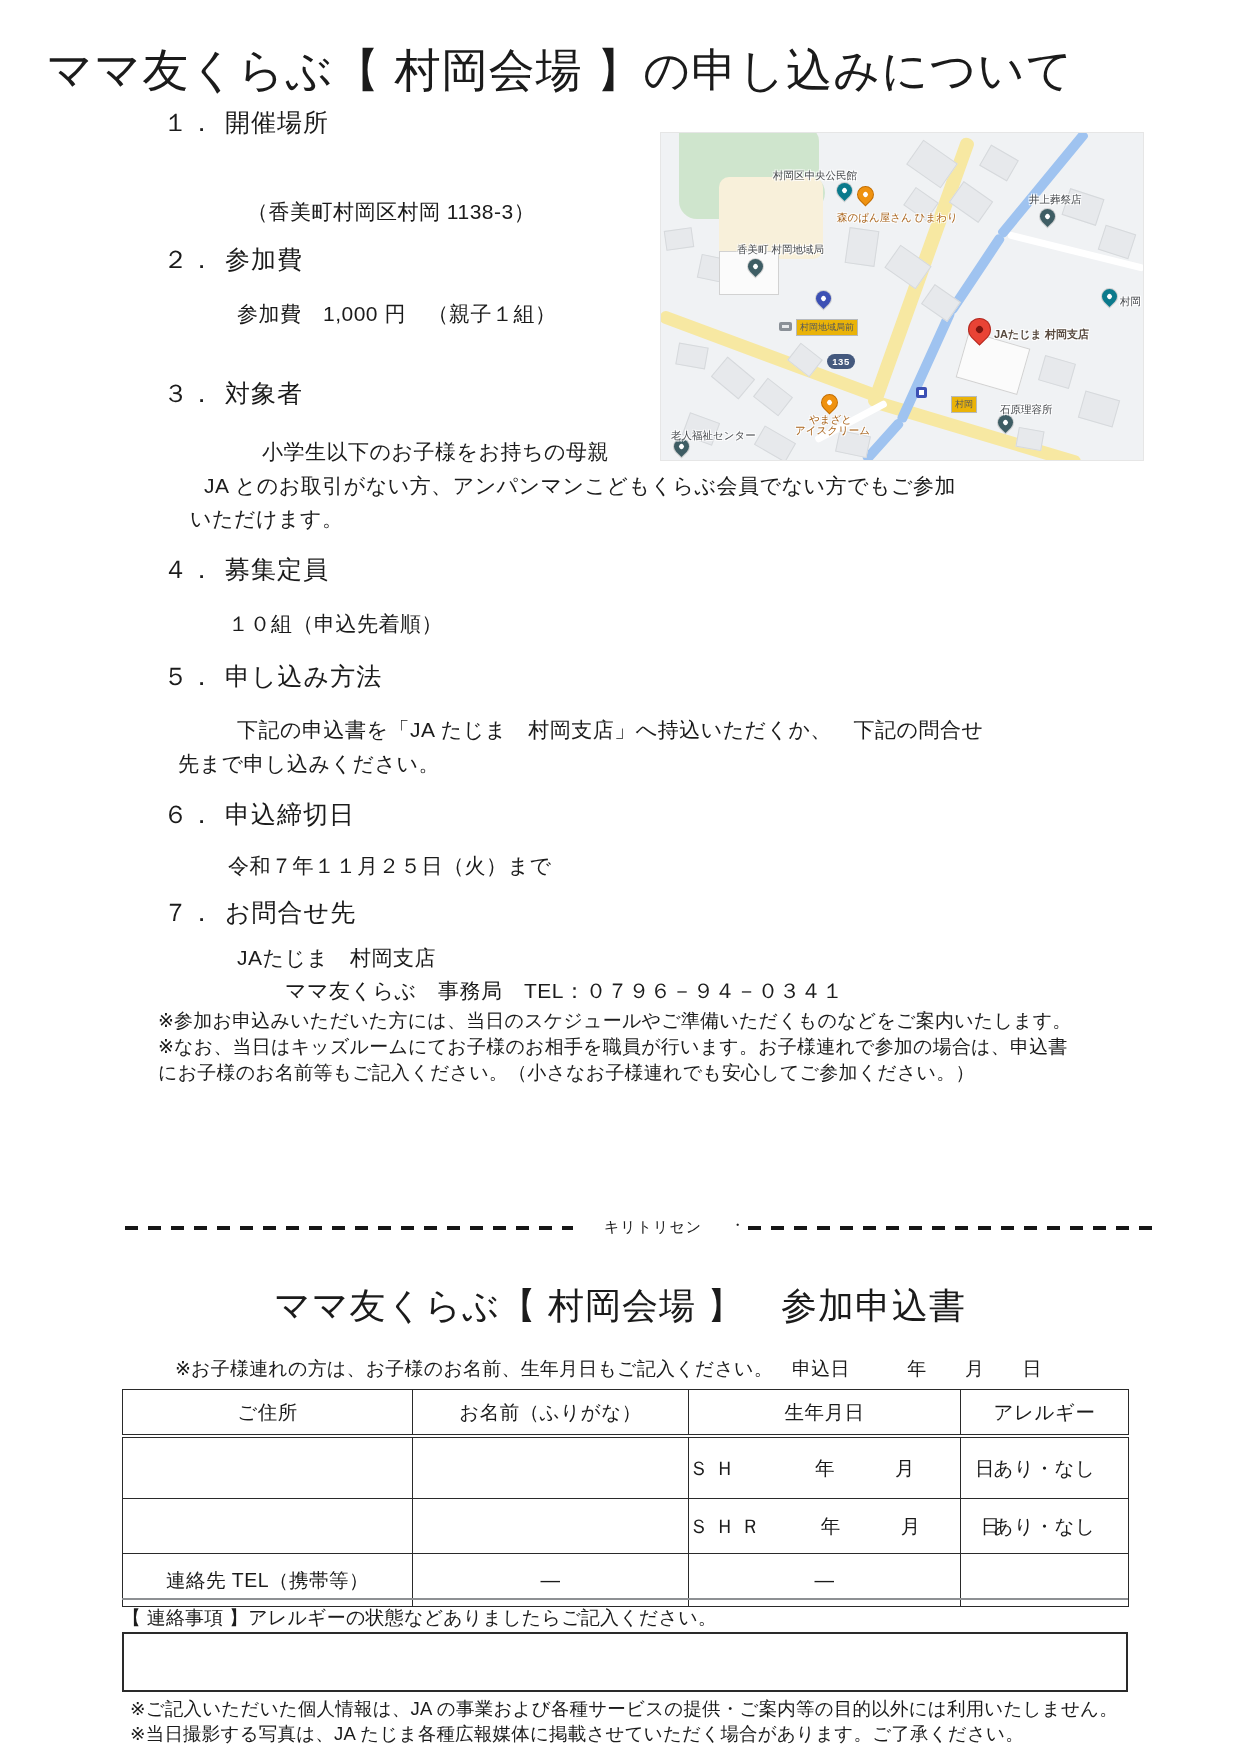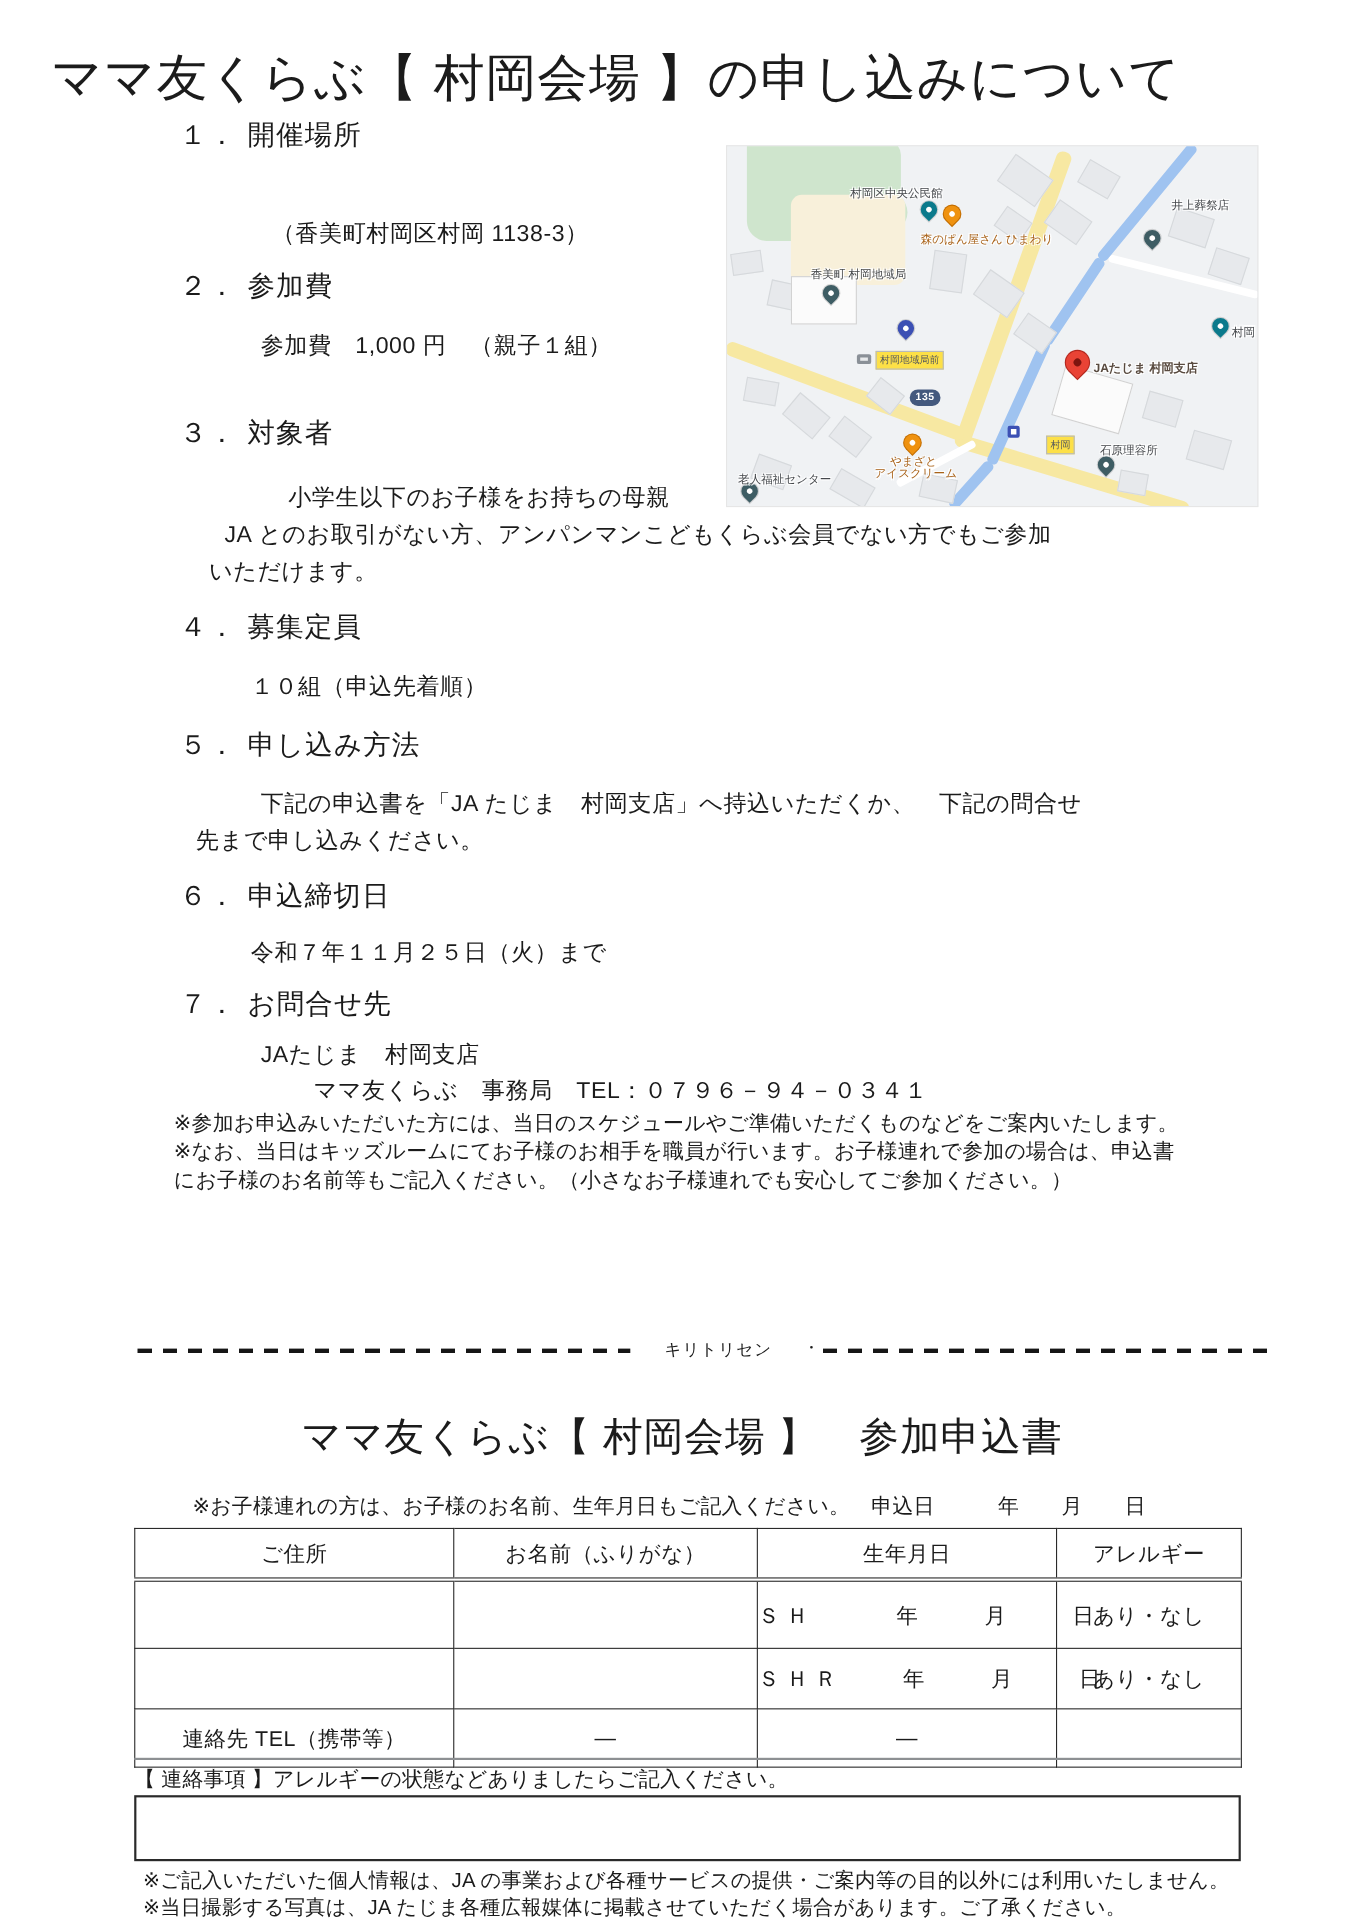--- a/index.html
+++ b/index.html
@@ -32,21 +32,21 @@
   .pin{width:15px;height:15px;border-radius:50% 50% 50% 0;transform:rotate(-45deg);box-shadow:0 0 0 1px rgba(0,0,0,.15);}
   .pin::after{content:'';position:absolute;width:5px;height:5px;background:#fff;border-radius:50%;top:5px;left:5px;}
   .pin.red{width:21px;height:21px;background:#e94335;box-shadow:0 0 0 1px #b3271e;}
   .pin.red::after{width:7px;height:7px;top:7px;left:7px;background:#7e150f;border-radius:50%;}
   .pin.teal{background:#0b7a8c;}
   .pin.navy{background:#3c50b4;}
   .pin.orange{background:#ef9210;box-shadow:0 0 0 1px #c46e00;}
   .pin.dark{background:#3e5d64;}
   .badge135{width:28px;height:15px;background:#44597e;border-radius:8px;color:#fff;font-size:9.5px;
             display:flex;align-items:center;justify-content:center;font-weight:700;letter-spacing:.5px;}
-  .whitebox{background:#fde047;border:1px solid #b7babd;color:#55585c;font-size:9px;padding:1px 3px;white-space:pre;}
+  .whitebox{background:#eab308;border:1px solid #b7babd;color:#55585c;font-size:9px;padding:1px 3px;white-space:pre;}
   .busicon{width:13px;height:9px;background:#8a9097;border-radius:2px;}
   .busicon::after{content:'';position:absolute;left:3px;top:3px;width:7px;height:3px;background:#e8eaec;}
   .bluesq{width:11px;height:11px;background:#3c50b4;border-radius:2px;}
   .bluesq::after{content:'';position:absolute;left:3px;top:3px;width:5px;height:5px;background:#fff;}
 
   
   .dash{height:3.5px;background:repeating-linear-gradient(90deg,#161616 0 13px,transparent 13px 23px);}
   .cutlabel{font-size:15px;letter-spacing:1px;}
 
   
@@ -120,21 +120,21 @@
     <div class="pin dark" style="left:13px;top:306px;"></div>
     <div class="bluesq" style="left:255px;top:254px;"></div>
     <div class="busicon" style="left:118px;top:189px;"></div>
 
     <div class="maplabel" style="left:112px;top:36px;">村岡区中央公民館</div>
     <div class="maplabel poi" style="left:176px;top:78px;">森のぱん屋さん ひまわり</div>
     <div class="maplabel" style="left:76px;top:110px;">香美町 村岡地域局</div>
     <div class="whitebox" style="left:135px;top:186px;">村岡地域局前</div>
     <div class="badge135" style="left:166px;top:221px;">135</div>
     <div class="maplabel biz" style="left:333px;top:194px;">JAたじま 村岡支店</div>
-    <div class="maplabel" style="left:368px;top:47px;margin-left:36px;">井上葬祭店</div>
+    <div class="maplabel" style="left:368px;top:60px;">井上葬祭店</div>
     <div class="maplabel" style="left:459px;top:162px;">村岡</div>
     <div class="maplabel" style="left:339px;top:270px;">石原理容所</div>
     <div class="whitebox" style="left:290px;top:263px;">村岡</div>
     <div class="maplabel poi" style="left:148px;top:280px;">やまざと</div>
     <div class="maplabel poi" style="left:134px;top:291px;">アイスクリーム</div>
     <div class="maplabel" style="left:10px;top:296px;">老人福祉センター</div>
   </div>
 
   <div class="abs h" style="left:163px;top:106px;">
     <span class="num">１．</span>

